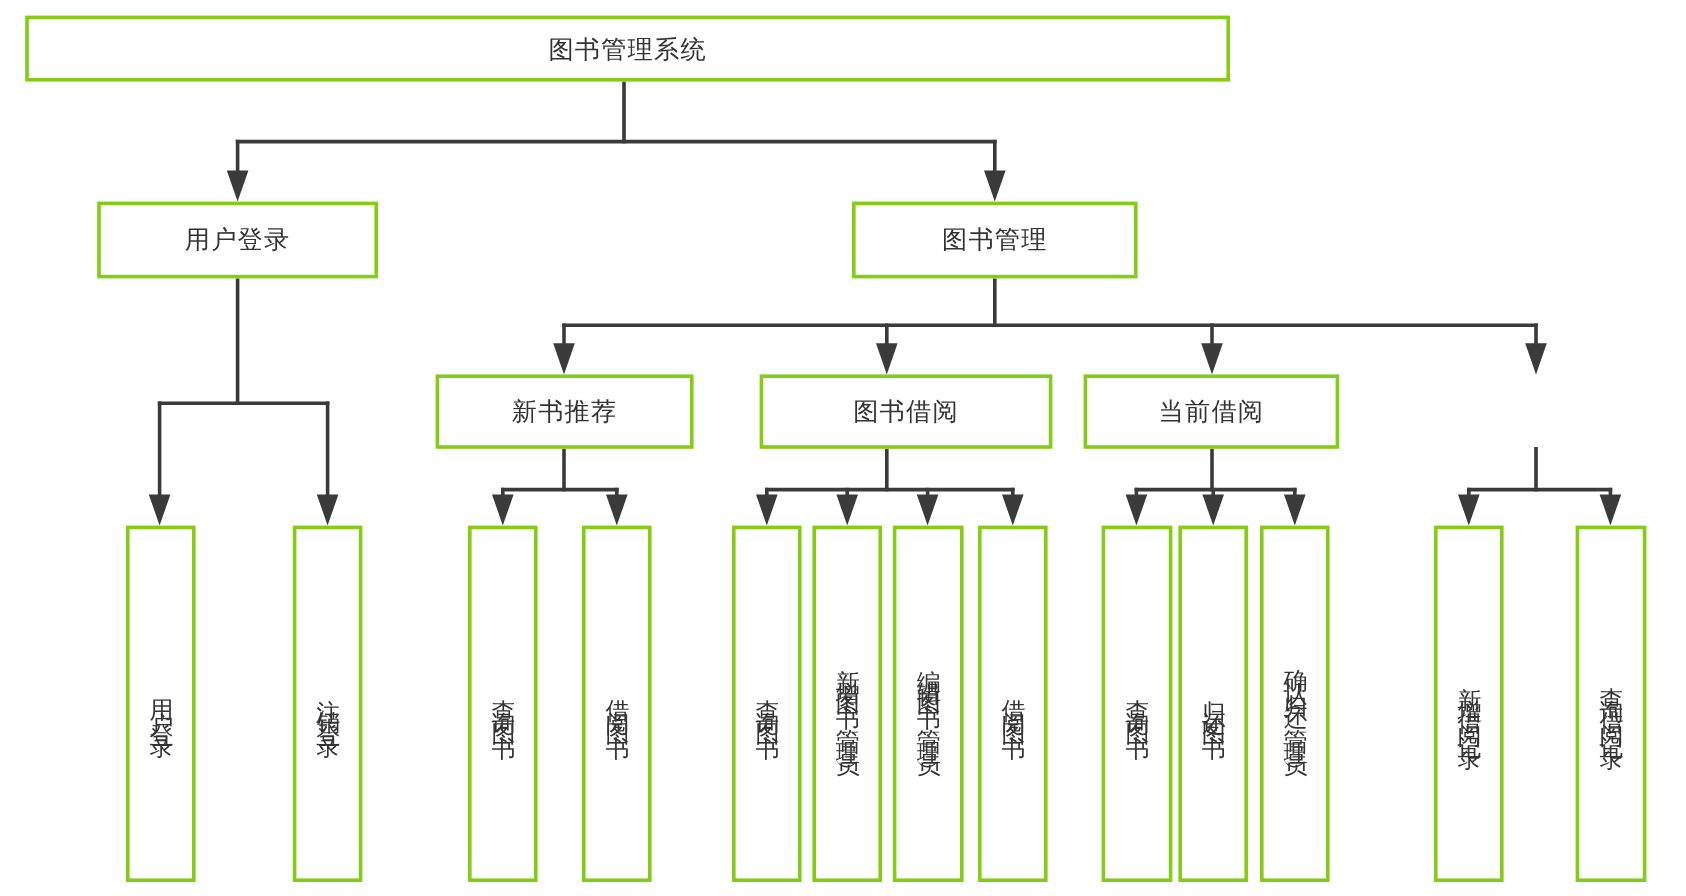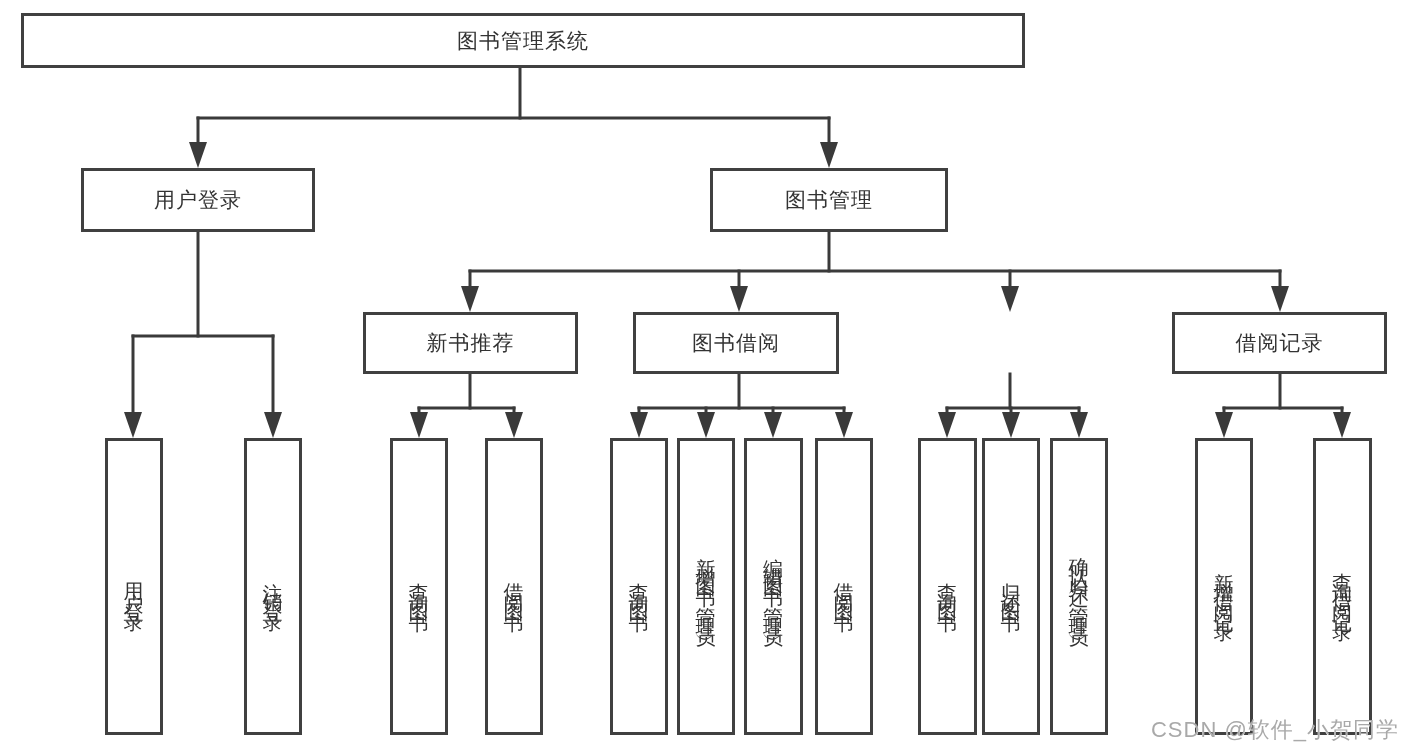--- a/index.html
+++ b/index.html
@@ -8,21 +8,21 @@
     width:1405px;height:747px;
     background:#ffffff;
     font-family:"Liberation Sans","DejaVu Sans",sans-serif;
     color:#333333;
     overflow:hidden;
   }
   #wires{position:absolute;left:0;top:0;width:1405px;height:747px;}
   .box{
     position:absolute;
     box-sizing:border-box;
-    border:3px solid #404040;
+    border:3px solid #84cc16;
     background:#ffffff;
     display:flex;align-items:center;justify-content:center;
     font-size:21px;
     letter-spacing:1px;
     white-space:nowrap;
   }
   .vbox{
     writing-mode:vertical-rl;
     text-orientation:mixed;
     font-size:20px;
@@ -112,35 +112,34 @@
       <polygon points="1333,412 1351,412 1342,438"></polygon>
     </g>
   </svg>
 
   <div class="box" style="left:21px;top:13px;width:1004px;height:55px;">图书管理系统</div>
 
   <div class="box" style="left:81px;top:168px;width:234px;height:64px;">用户登录</div>
   <div class="box" style="left:710px;top:168px;width:238px;height:64px;text-align:right;">图书管理</div>
 
   <div class="box" style="left:363px;top:312px;width:215px;height:62px;text-align:center;">新书推荐</div>
-  <div class="box" style="left:633px;top:312px;width:206px;height:62px;">图书借阅</div>
-  <div class="box" style="left:1172px;top:312px;width:215px;height:62px;">借阅记录</div>
+  <div class="box" style="left:633px;top:312px;width:244px;height:62px;">图书借阅</div>
+  <div class="box" style="left:903px;top:312px;width:213px;height:62px;">当前借阅</div>
 
   <div class="box vbox" style="left:105px;top:438px;width:58px;height:297px;">用户登录</div>
   <div class="box vbox" style="left:244px;top:438px;width:58px;height:297px;">注销登录</div>
 
   <div class="box vbox" style="left:390px;top:438px;width:58px;height:297px;">查询图书</div>
   <div class="box vbox" style="left:485px;top:438px;width:58px;height:297px;">借阅图书</div>
 
   <div class="box vbox" style="left:610px;top:438px;width:58px;height:297px;">查询图书</div>
   <div class="box vbox" style="left:677px;top:438px;width:58px;height:297px;">新增图书（管理员）</div>
   <div class="box vbox" style="left:744px;top:438px;width:59px;height:297px;">编辑图书（管理员）</div>
   <div class="box vbox" style="left:815px;top:438px;width:58px;height:297px;">借阅图书</div>
 
   <div class="box vbox" style="left:918px;top:438px;width:59px;height:297px;">查询图书</div>
   <div class="box vbox" style="left:982px;top:438px;width:58px;height:297px;">归还图书</div>
   <div class="box vbox" style="left:1050px;top:438px;width:58px;height:297px;">确认归还（管理员）</div>
 
   <div class="box vbox" style="left:1195px;top:438px;width:58px;height:297px;">新增借阅记录</div>
   <div class="box vbox" style="left:1313px;top:438px;width:59px;height:297px;">查询借阅记录</div>
 
-  <div id="watermark">CSDN @软件_小贺同学</div>
 </div>
 
 </body></html>

